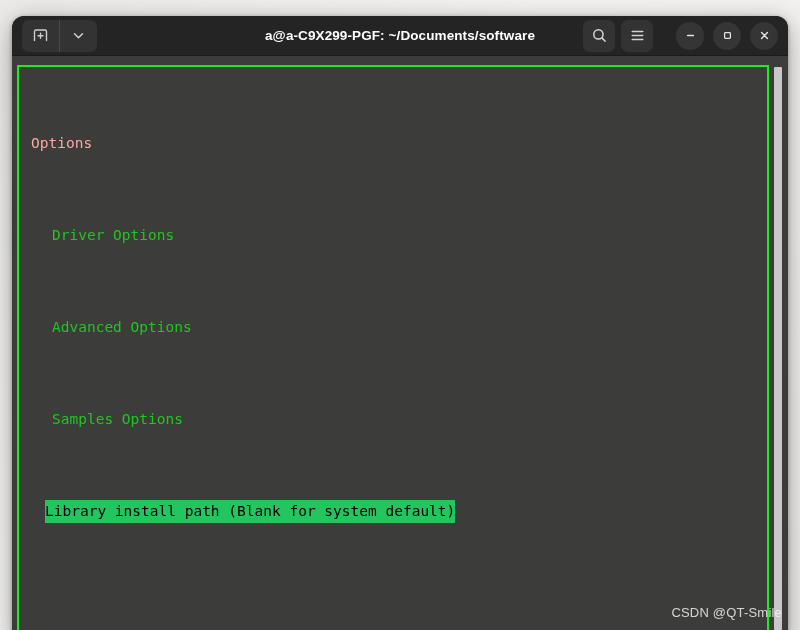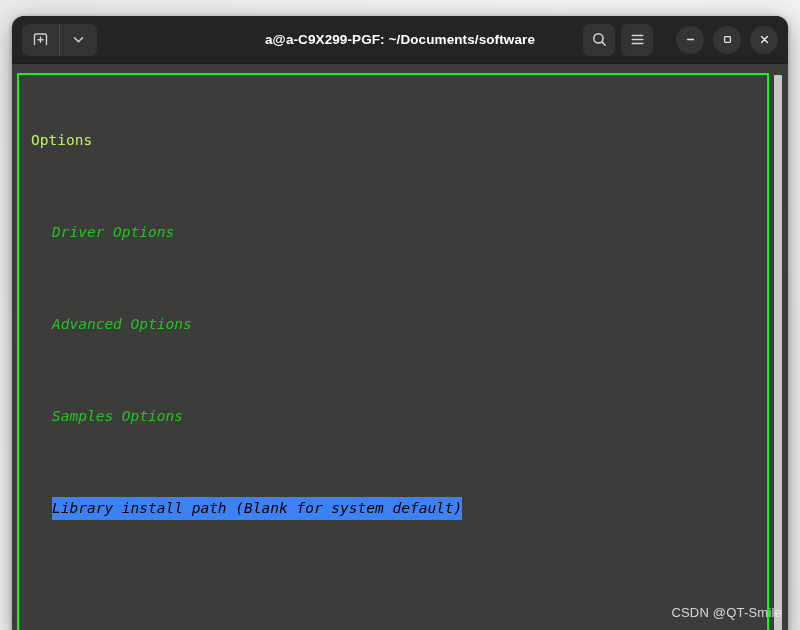--- a/index.html
+++ b/index.html
@@ -28,21 +28,21 @@
     height: 624px;
     border-radius: 12px 12px 0 0;
     background: #242424;
     box-shadow: 0 6px 26px rgba(0,0,0,0.35), 0 1px 4px rgba(0,0,0,0.3);
     overflow: hidden;
   }
 
   
   .titlebar {
     position: relative;
-    height: 48px;
+    height: 40px;
     background: #242424;
     border-radius: 12px 12px 0 0;
     display: flex;
     align-items: center;
     padding: 0 10px;
     box-sizing: border-box;
     border-bottom: 1px solid #1b1b1b;
   }
 
   .tb-left {
@@ -121,32 +121,31 @@
     left: 19px;
     top: 19px;
     right: 30px;
     bottom: 0;
     font-family: "DejaVu Sans Mono", "Liberation Mono", monospace;
     font-size: 14.5px;
     line-height: 23px;
     white-space: pre;
   }
 
-  .menu-root { color: #bef264; }
+  .menu-root { color: #fca5a5; margin-top: 11px; }
   .menu-item {
     color: #22c422;
     padding-left: 21px;
-    font-style: italic;
   }
   .menu-item.selected {
     color: #000000;
-    background: #3b82f6;
+    background: #22c55e;
     display: inline-block;
     padding-left: 0;
-    margin-left: 21px;
+    margin-left: 14px;
   }
   .sel-wrap { padding-left: 0; }
 
   .statusline {
     position: absolute;
     left: 19px;
     bottom: 10px;
     color: #1fc81f;
     font-family: "DejaVu Sans Mono", "Liberation Mono", monospace;
     font-size: 14.5px;

